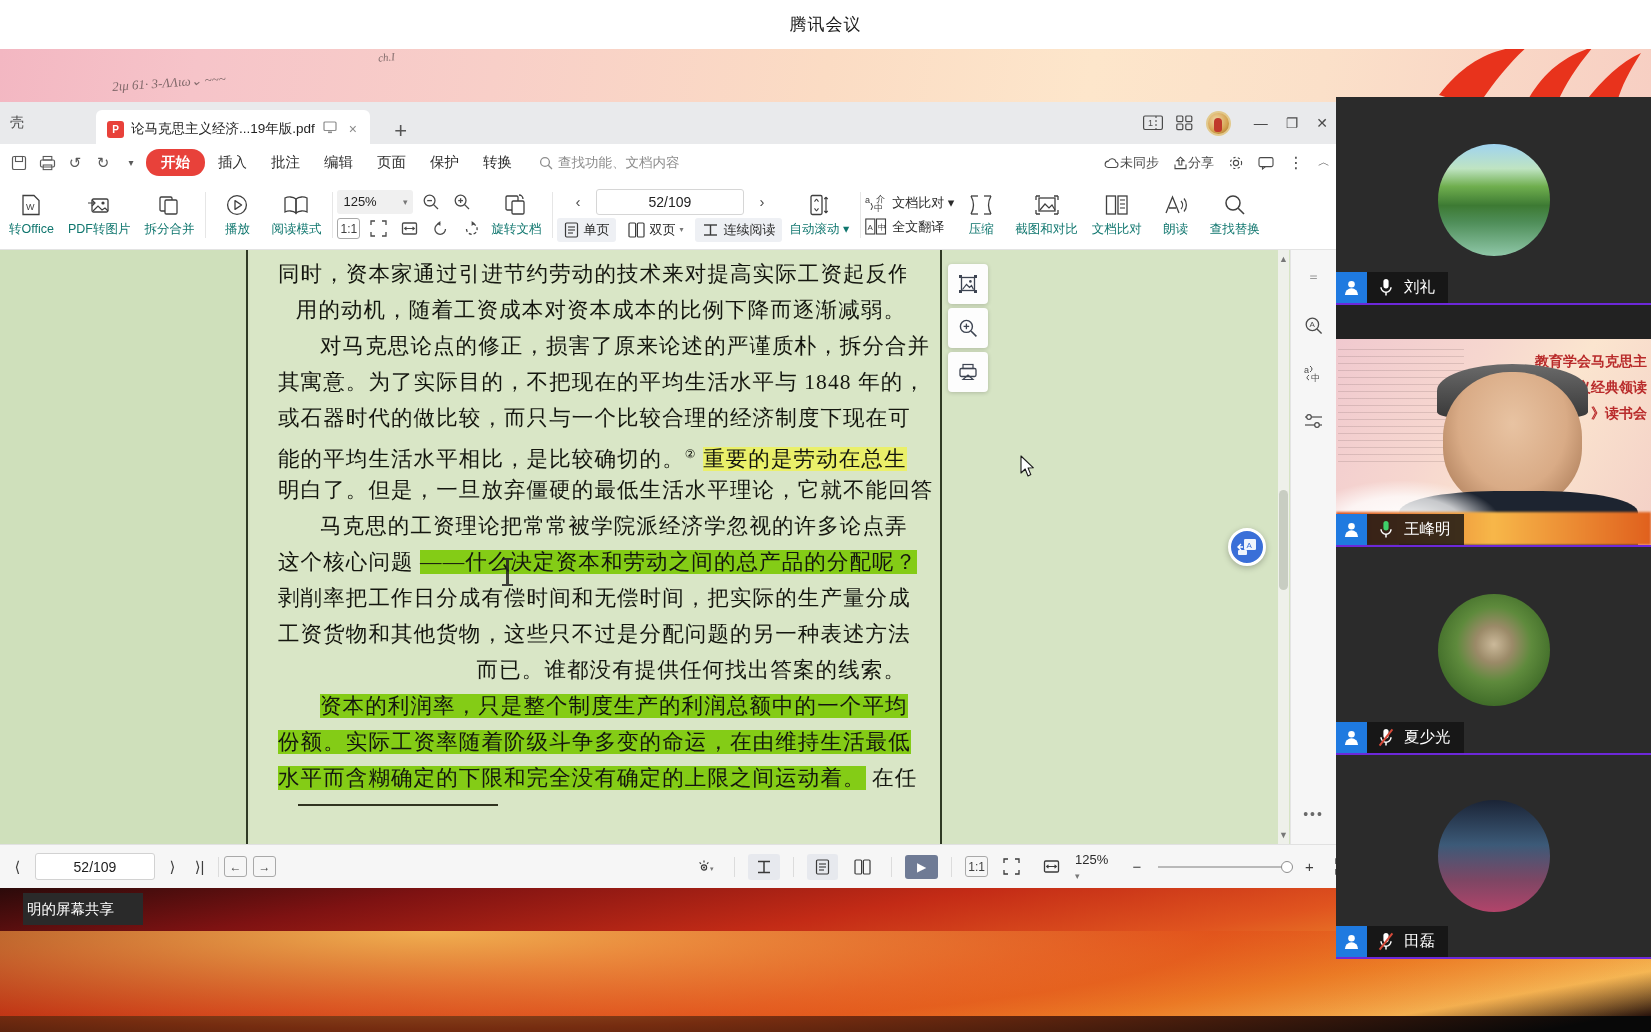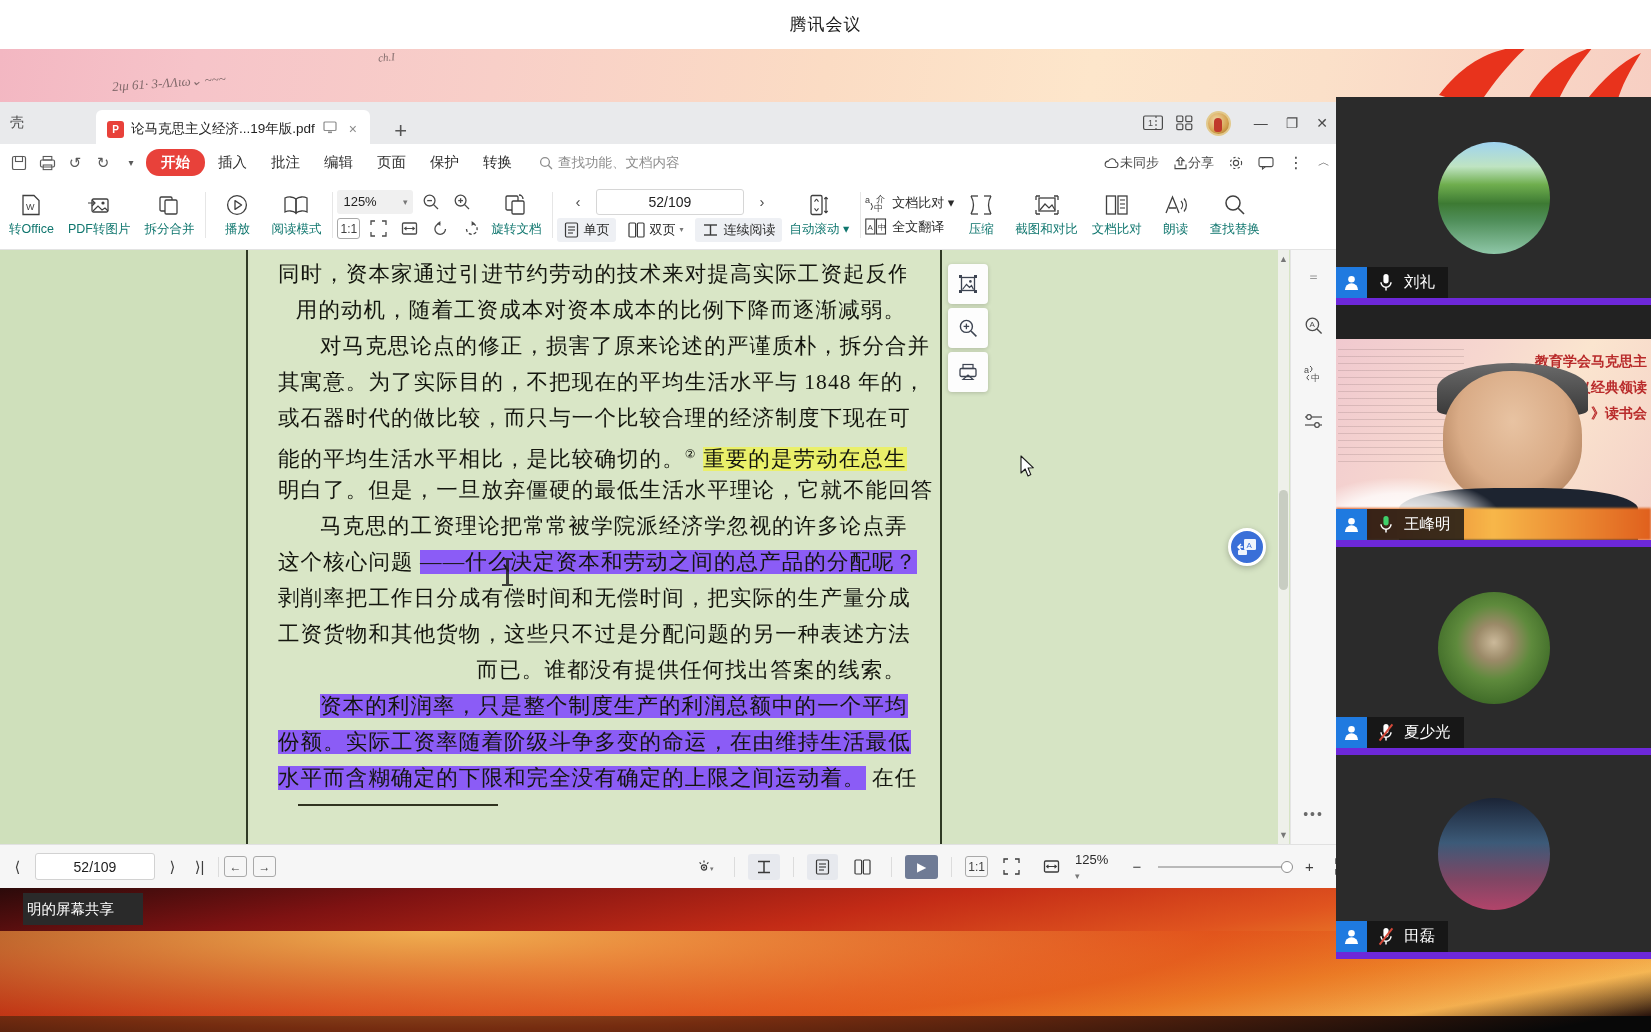--- a/index.html
+++ b/index.html
@@ -141,21 +141,21 @@
   .page-right-col{ position:absolute;left:944px;top:0;right:0;height:100%;background:#d6e4c4; }
 
   .pline{
     font-family:"Liberation Serif","DejaVu Serif",serif;
     font-size:21.5px; color:#14160f; line-height:36px; letter-spacing:1.1px;
     white-space:nowrap; height:36px;text-align:right;
   }
   .pline.indent{ padding-left:42px; }
   .pline.clip{ overflow:hidden; }
   .hl{ background:#eaf06a; }
-  .hl2{ background:#8b5cf6; }
+  .hl2{ background:#84cc16; }
   .sup{ font-size:12px; vertical-align:super; }
   .footrule{ margin-top:8px; margin-left:20px; width:200px; height:0; border-top:2px solid #30331f; }
 
   
   .sidetool{
     position:absolute; left:948px; width:40px; height:40px; background:#fdfdfd;
     border-radius:4px; box-shadow:0 1px 4px rgba(0,0,0,.18);
     display:flex; align-items:center; justify-content:center; color:#3d4452; font-size:18px;
   }
   .fab{
@@ -200,21 +200,21 @@
   .share-label{
     position:absolute; left:0; top:893px; width:120px; height:32px; background:#2a2a2a;
     color:#fff; font-size:14.5px; display:flex; align-items:center; padding-left:4px;
     overflow:hidden; white-space:nowrap;margin-left:23px;
   }
 
   
   .people{
     position:absolute; left:1336px; top:97px; width:315px; height:828px; background:#222;
   }
-  .tile{ position:relative; width:100%; background:#2b2b2b; overflow:hidden; border-bottom:7px solid #6d28d9; }
+  .tile{ position:relative; width:100%; background:#2b2b2b; overflow:hidden; border-bottom:2px solid #6d28d9; }
   .tile .ph{
     position:absolute; left:50%; top:50%; transform:translate(-50%,-50%);
     width:112px; height:112px; border-radius:50%; overflow:hidden;
   }
   .nametag{
     position:absolute; left:0; bottom:0; height:31px; display:flex; align-items:center;
     background:rgba(20,20,20,.82);
   }
   .nt-person{
     width:31px;height:31px;background:#1f7ae0;display:flex;align-items:center;justify-content:center;

